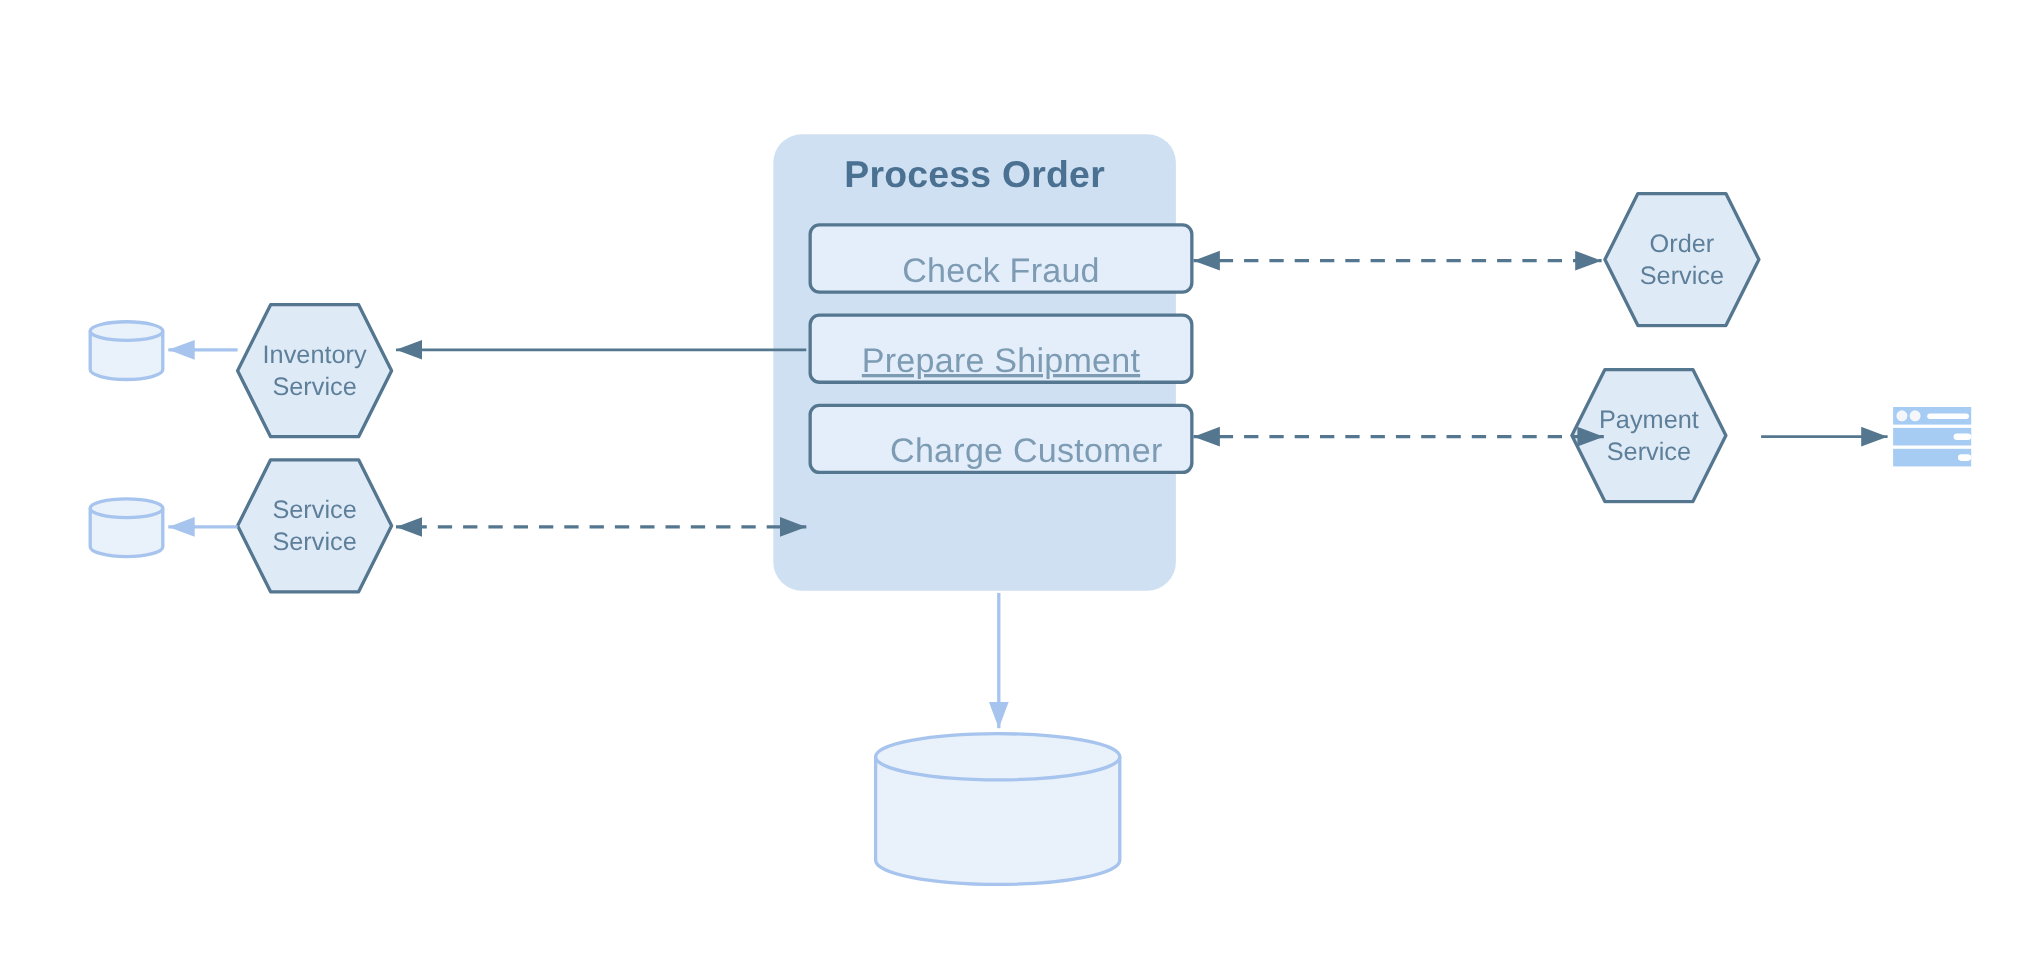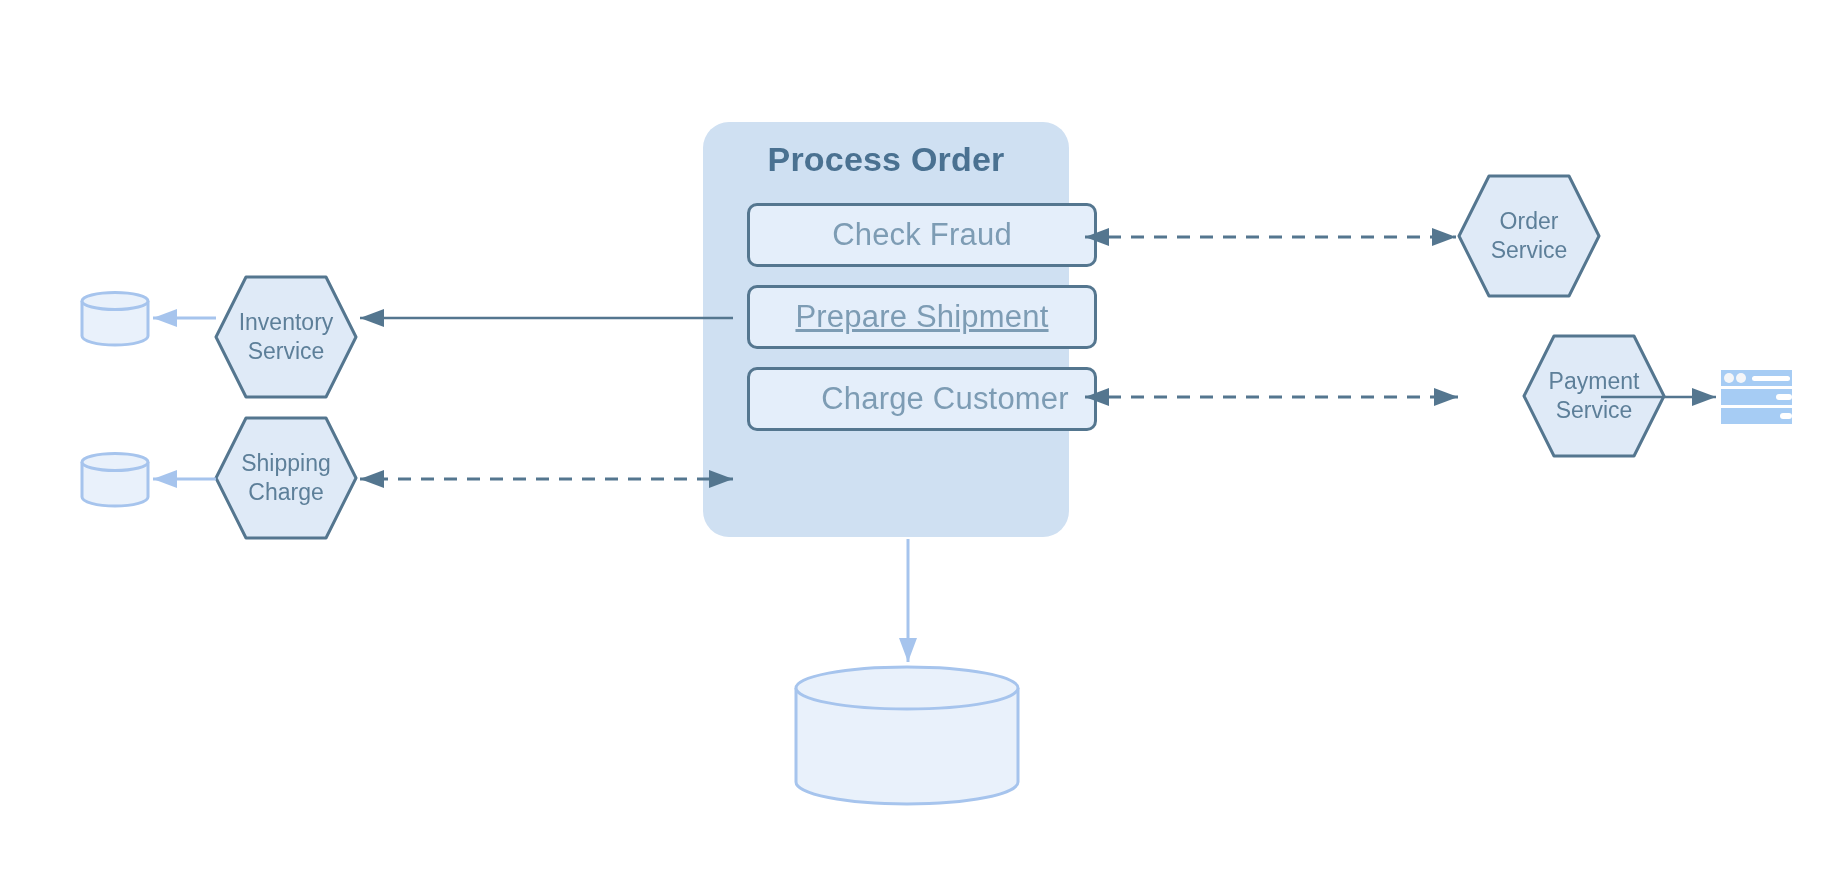--- a/index.html
+++ b/index.html
@@ -15,38 +15,38 @@
 
   .group{
     position:absolute;left:703px;top:122px;width:366px;height:415px;
     background:var(--group-fill);border-radius:26px;
   }
   .group-title{
     position:absolute;left:0;top:18px;width:100%;text-align:center;
     font-size:34px;font-weight:700;color:var(--title-color);letter-spacing:.2px;
   }
   .step{
-    position:absolute;left:44px;width:350px;height:64px;
+    position:absolute;left:32px;width:350px;height:64px;
     background:var(--step-fill);border:3px solid var(--stroke-slate);border-radius:10px;
-    display:flex;align-items:center;justify-content:center;
+    display:flex;align-items:flex-end;justify-content:center;
     font-size:31px;color:var(--step-text);letter-spacing:.2px;
   }
   .step1{top:81px;} .step2{top:163px;text-decoration:underline;} .step3{top:245px;padding-left:46px;} .step4{top:325px;}
 
   .hex{position:absolute;width:144px;height:124px;}
   .hex svg{position:absolute;left:0;top:0;}
   .hex-label{
     position:absolute;left:12px;top:0;width:120px;height:124px;
     display:flex;align-items:center;justify-content:center;text-align:center;
     font-size:23px;line-height:1.24;color:var(--hex-text);
   }
   .hex-inventory{left:214px;top:255px;margin-top:20px;}
   .hex-shipping {left:214px;top:416px;}
   .hex-fraud    {left:1457px;top:174px;}
-  .hex-payment  {left:1522px;top:334px;}
+  .hex-payment  {left:1427px;top:334px;}
 
   .cyl{position:absolute;}
   .cyl-inventory{left:80px;top:290px;}
   .cyl-shipping {left:80px;top:451px;}
   .cyl-orders   {left:794px;top:664px;}
 
   .edges{position:absolute;left:0;top:0;width:1839px;height:877px;pointer-events:none;}
 
   .gateway{position:absolute;left:1721px;top:370px;width:71px;height:54px;}
   .gw-bar{position:absolute;left:0;width:71px;height:16px;background:var(--icon-fill);}
@@ -80,21 +80,21 @@
     <svg width="144" height="124" viewBox="-2 -2 144 124">
       <polygon points="0,60 30,0 110,0 140,60 110,120 30,120" style="fill:var(--hex-fill);stroke:var(--stroke-slate);stroke-width:3;stroke-linejoin:round;"></polygon>
     </svg>
     <div class="hex-label">Inventory Service</div>
   </div>
 
   <div class="hex hex-shipping">
     <svg width="144" height="124" viewBox="-2 -2 144 124">
       <polygon points="0,60 30,0 110,0 140,60 110,120 30,120" style="fill:var(--hex-fill);stroke:var(--stroke-slate);stroke-width:3;stroke-linejoin:round;"></polygon>
     </svg>
-    <div class="hex-label">Shipping Charge</div>
+    <div class="hex-label">Service Service</div>
   </div>
 
   <div class="hex hex-fraud">
     <svg width="144" height="124" viewBox="-2 -2 144 124">
       <polygon points="0,60 30,0 110,0 140,60 110,120 30,120" style="fill:var(--hex-fill);stroke:var(--stroke-slate);stroke-width:3;stroke-linejoin:round;"></polygon>
     </svg>
     <div class="hex-label">Order Service</div>
   </div>
 
   <div class="hex hex-payment">

